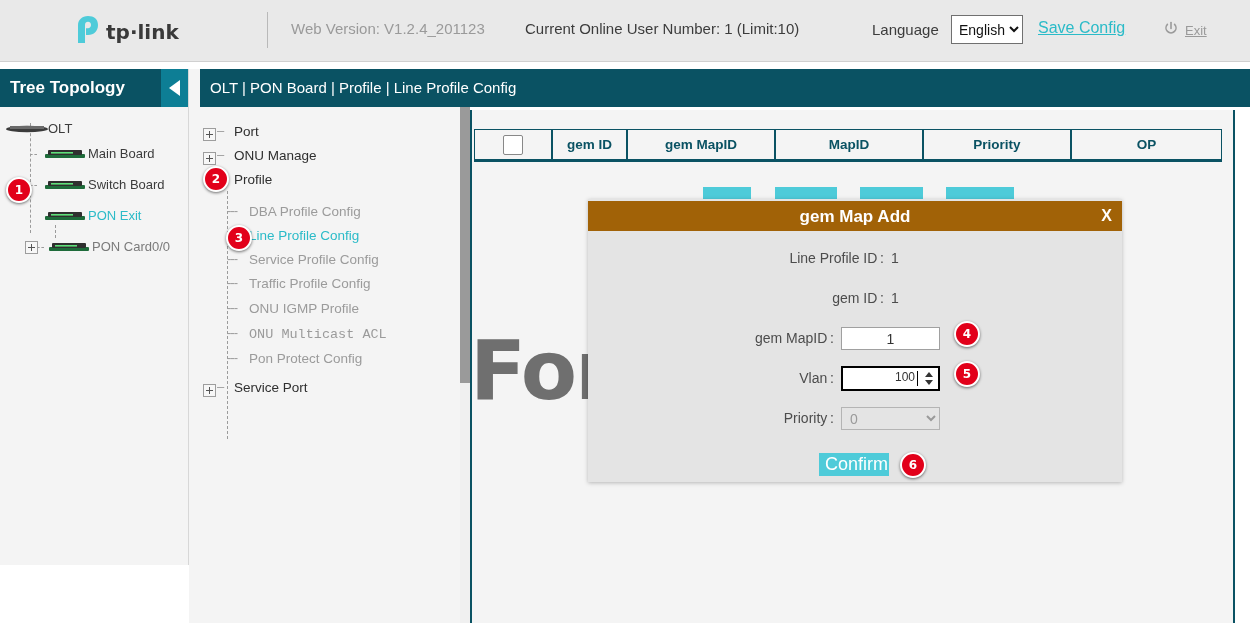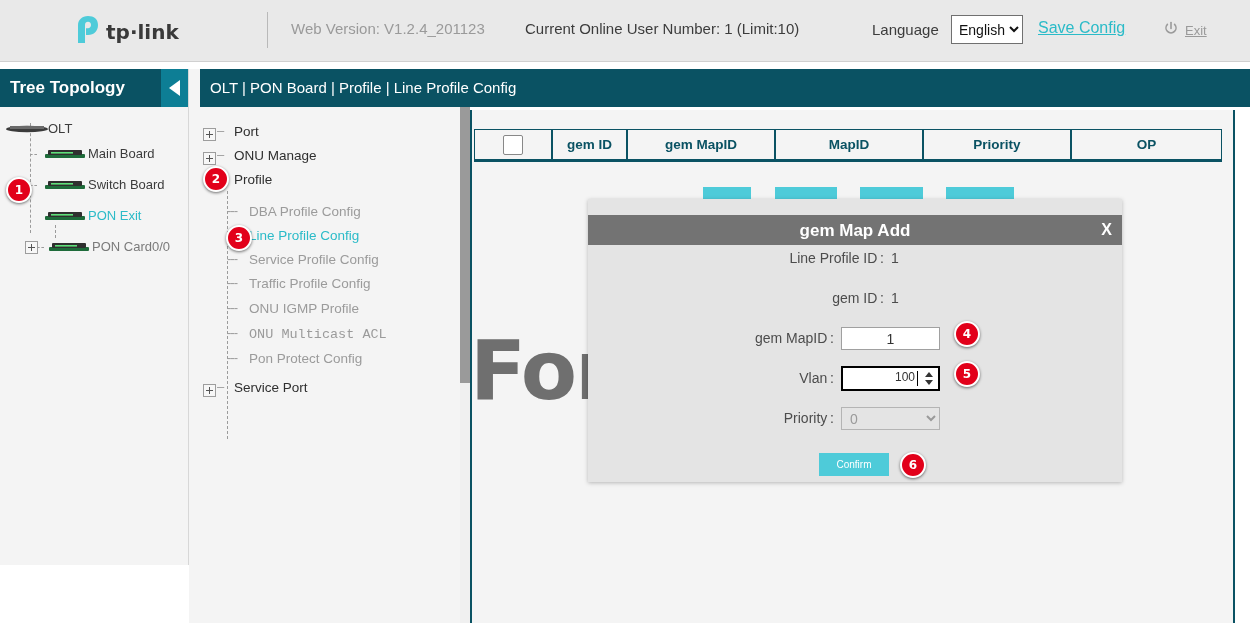--- a/index.html
+++ b/index.html
@@ -135,21 +135,21 @@
     font-family:"DejaVu Sans", sans-serif;letter-spacing:-2px;line-height:1;
   }
   #wm-antenna{position:absolute;left:184px;top:-35px;width:80px;height:80px;}
 
   
   #modal{
     position:absolute;left:588px;top:199px;width:534px;height:283px;
     background:#e4e4e4;box-shadow:0 1px 4px rgba(0,0,0,.25);
   }
   #modal-title-bar{
-    position:absolute;left:0;top:16px;width:534px;height:30px;background:#737373;
+    position:absolute;left:0;top:2px;width:534px;height:30px;background:#a16207;
   }
   #modal-title{
     position:absolute;left:0;top:6px;width:534px;text-align:center;
     font-size:17px;font-weight:bold;color:#ffffff;
   }
   #modal-close{
     position:absolute;right:10px;top:6px;font-size:16px;font-weight:bold;color:#fff;cursor:pointer;
   }
   .frow{position:absolute;height:24px;}
   .flabel{
@@ -169,21 +169,21 @@
   }
   #vlan-caret{position:absolute;left:74px;top:3px;width:1px;height:15px;background:#000;}
   #vlan-spin{position:absolute;right:4px;top:3px;width:10px;height:15px;}
   #priority-select{
     position:absolute;width:99px;height:23px;background:#e4e4e4;border:1px solid #b4b4b4;
     font-family:"Liberation Sans", sans-serif;font-size:14px;color:#9a9a9a;
     box-sizing:border-box;padding-left:4px;
   }
   #confirm-button{
     position:absolute;left:231px;top:254px;width:70px;height:23px;background:#4ecbd9;
-    border:none;color:#ffffff;font-family:"Liberation Sans", sans-serif;font-size:10px;
+    border:none;color:#ffffff;font-family:"Liberation Sans", sans-serif;font-size:18px;
     cursor:pointer;
   }
 
   
   .badge{
     position:absolute;width:22px;height:22px;border-radius:50%;
     background:#e2001a;border:2px solid #ffffff;
     box-shadow:0 1px 3px rgba(0,0,0,.55);
     color:#ffffff;font-size:12px;font-weight:bold;
     display:flex;align-items:center;justify-content:center;

